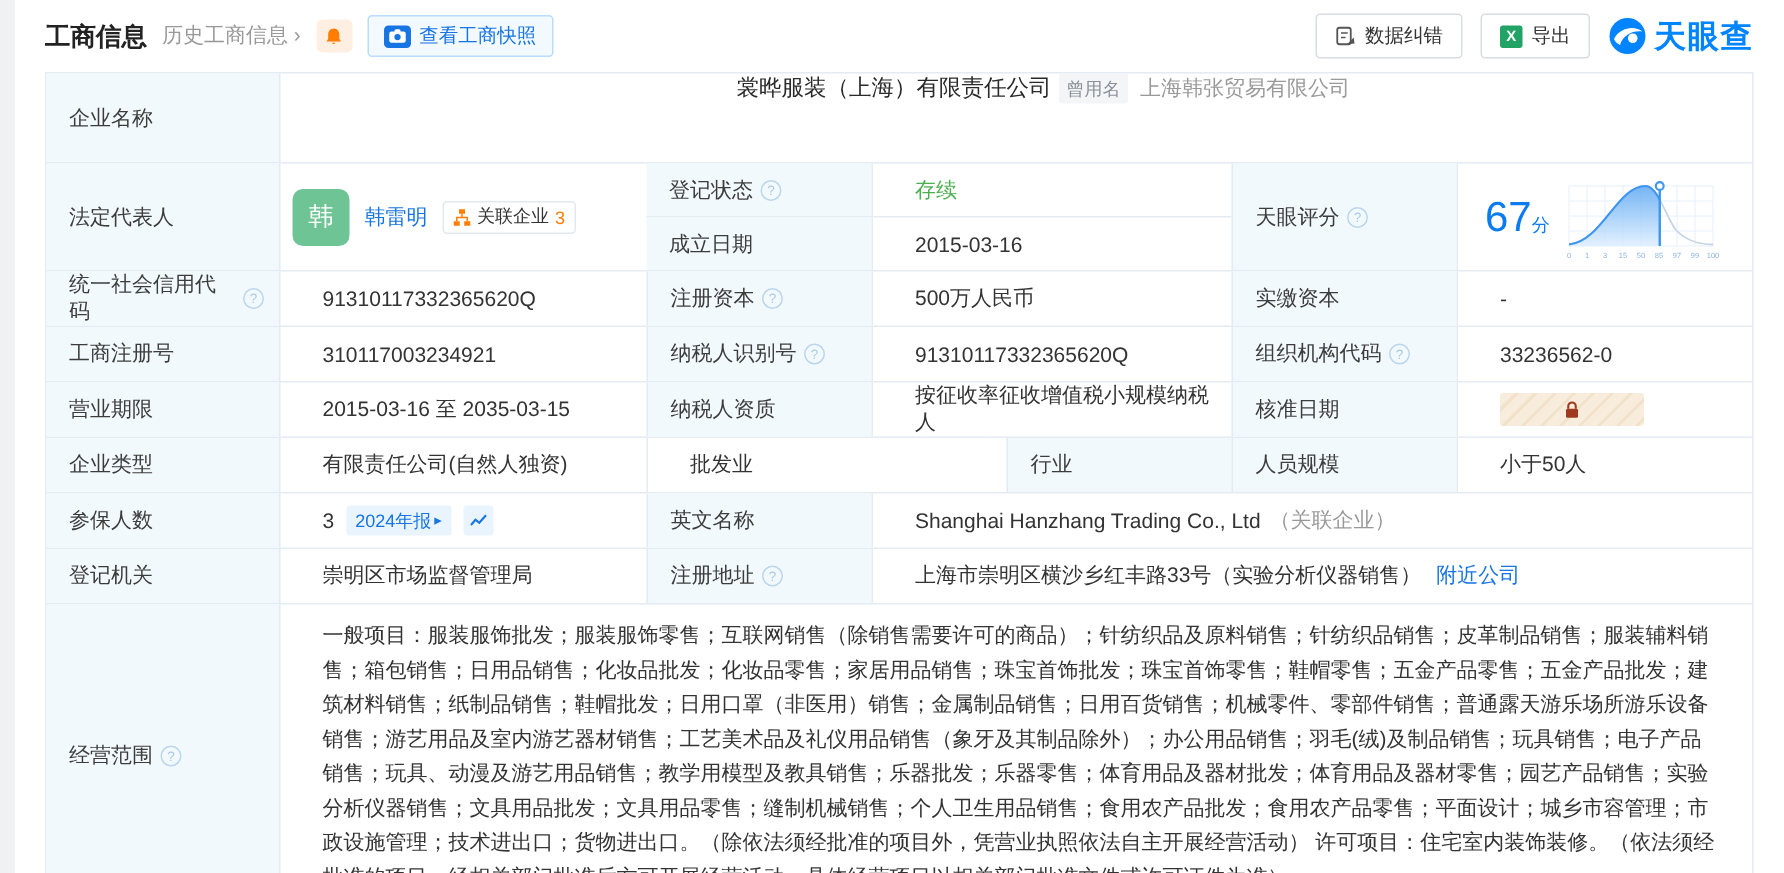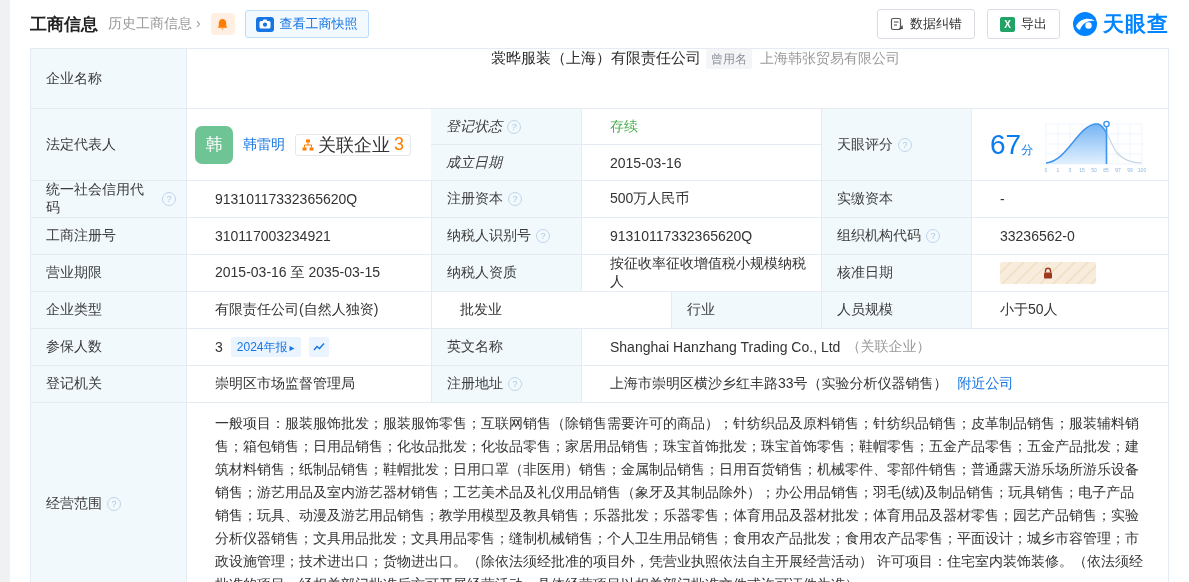--- a/index.html
+++ b/index.html
@@ -38,36 +38,36 @@
   .value { padding:0 12px 0 28px; color:#333; }
   .w-l1{width:155px;flex:none;} .w-v1{width:245px;flex:none;}
   .w-l2{width:150px;flex:none;} .w-v2{width:240px;flex:none;}
   .w-l3{width:150px;flex:none;}
   .flex1{flex:1;}
   .r1{height:59px;} .r2{height:72px;} .r37{height:37px;}
   .mid-stack { width:390px; flex:none; display:flex; flex-direction:column; }
   .sub-row { display:flex; flex:1; }
   .sub-row + .sub-row { border-top:1px solid #e4ebf2; }
   .sub-row .cell { min-height:0; border-left:1px solid #e4ebf2; }
-  .sub-row .label { width:150px; flex:none;font-style:italic; }
+  .sub-row .label { width:150px; flex:none; }
   .sub-row .value { width:240px; flex:none; }
 
   .help { width:14px; height:14px; border:1px solid #bcd6ec; border-radius:50%; color:#a9c9e4; font-size:9px; display:inline-flex; align-items:center; justify-content:center; flex:none; cursor:pointer; }
   .help::after { content:"?"; }
 
   .company-name { font-size:15px; color:#2a2a2a; }
   .company-cell { flex-direction:row; align-items:flex-start; justify-content:center; gap:5px;padding-left:48px; }
   .former-line { display:flex; align-items:center; gap:8px; }
   .gray-tag { background:#f4f5f7; color:#8a8f99; font-size:12px; height:20px; padding:0 5px; display:inline-flex; align-items:center; border-radius:2px; }
   .gray-text { color:#999; }
 
   .rep-cell { gap:10px; padding-left:8px; }
   .avatar { width:38px; height:38px; border-radius:7px; background:#6fc496; color:#fff; font-size:17px; display:flex; align-items:center; justify-content:center; cursor:pointer; flex:none; }
   .link { color:#1775e3; text-decoration:none; cursor:pointer; }
-  .rel-tag { display:inline-flex; align-items:center; gap:4px; border:1px solid #e4e7ec; border-radius:3px; height:22px; padding:0 6px; font-size:18px; color:#333; cursor:pointer; background:#fff; }
+  .rel-tag { display:inline-flex; align-items:center; gap:4px; border:1px solid #e4e7ec; border-radius:3px; height:22px; padding:0 6px; font-size:12px; color:#333; cursor:pointer; background:#fff; }
   .rel-count { color:#ff7d00; }
 
   .green { color:#4caf50; }
 
   .score-cell { gap:10px; padding-left:18px; }
   .score-num { font-size:28px; font-weight:normal; color:#0b7cf0; line-height:1; }
   .score-unit { font-size:12px; color:#0b7cf0; }
 
   .report-tag { background:#e9f4ff; color:#1775e3; font-size:12px; height:20px; padding:0 6px; border-radius:2px; display:inline-flex; align-items:center; cursor:pointer; }
   .report-tag::after { content:"▸"; font-size:10px; margin-left:2px; }

